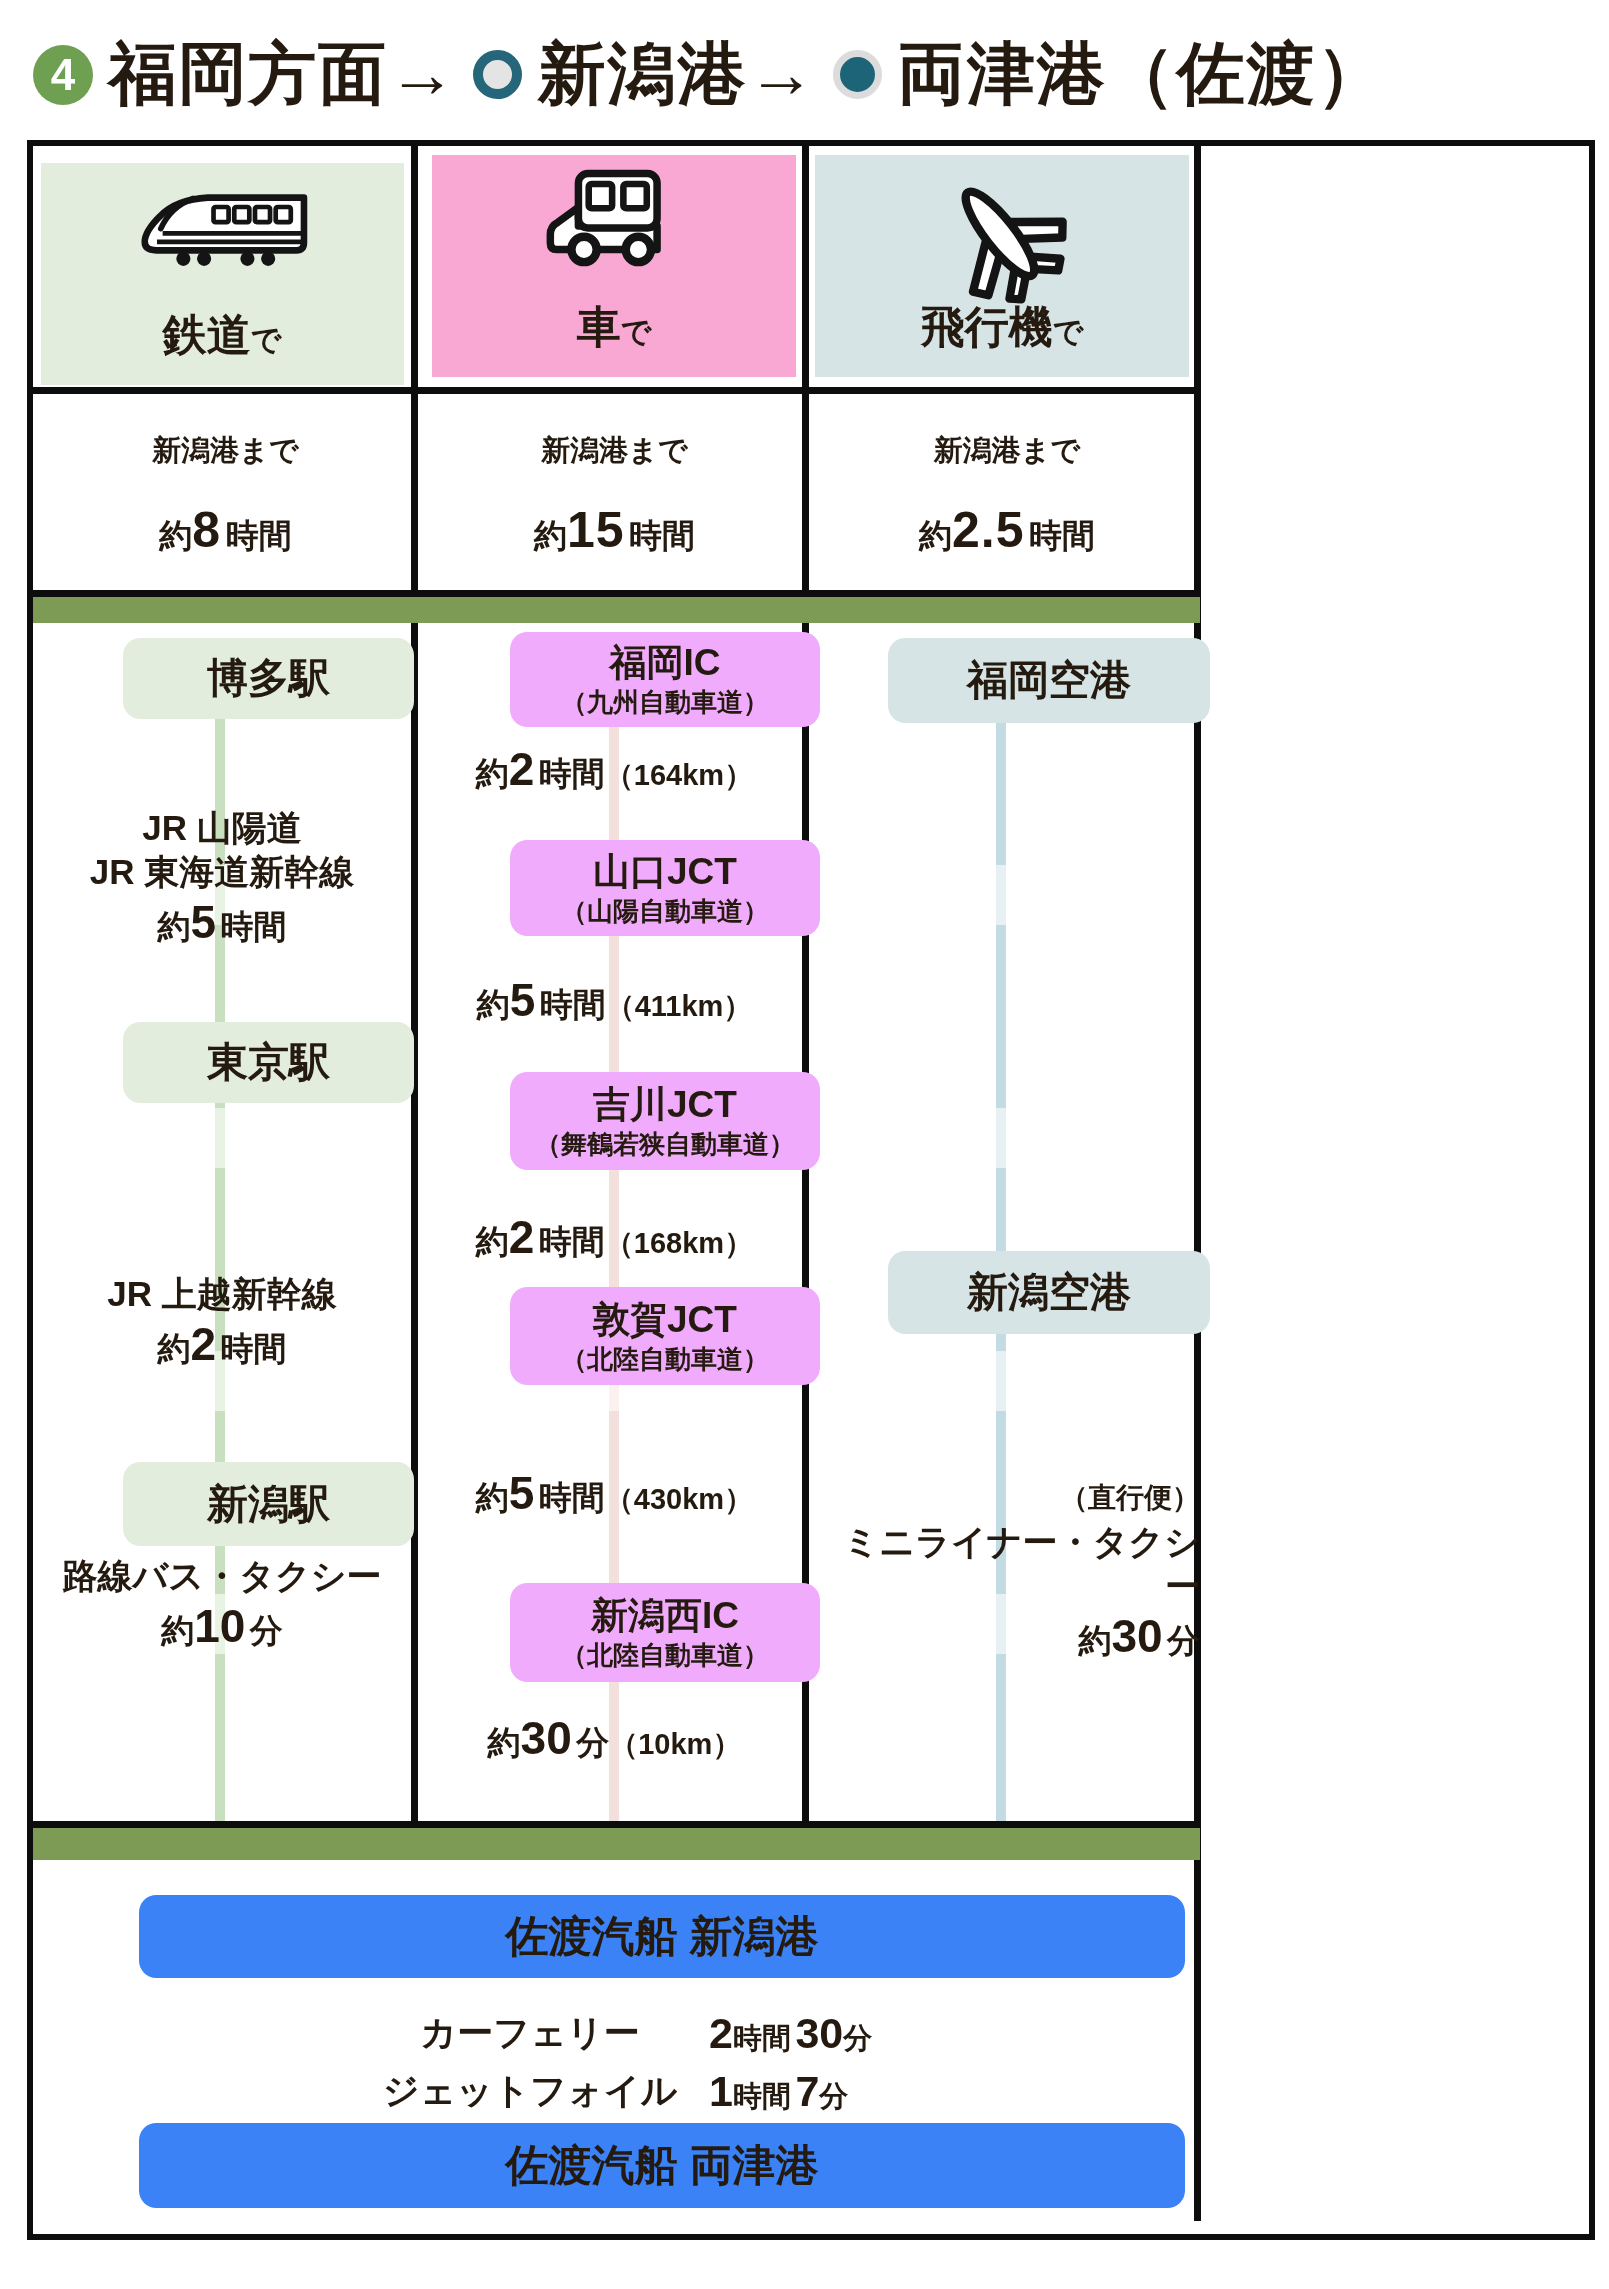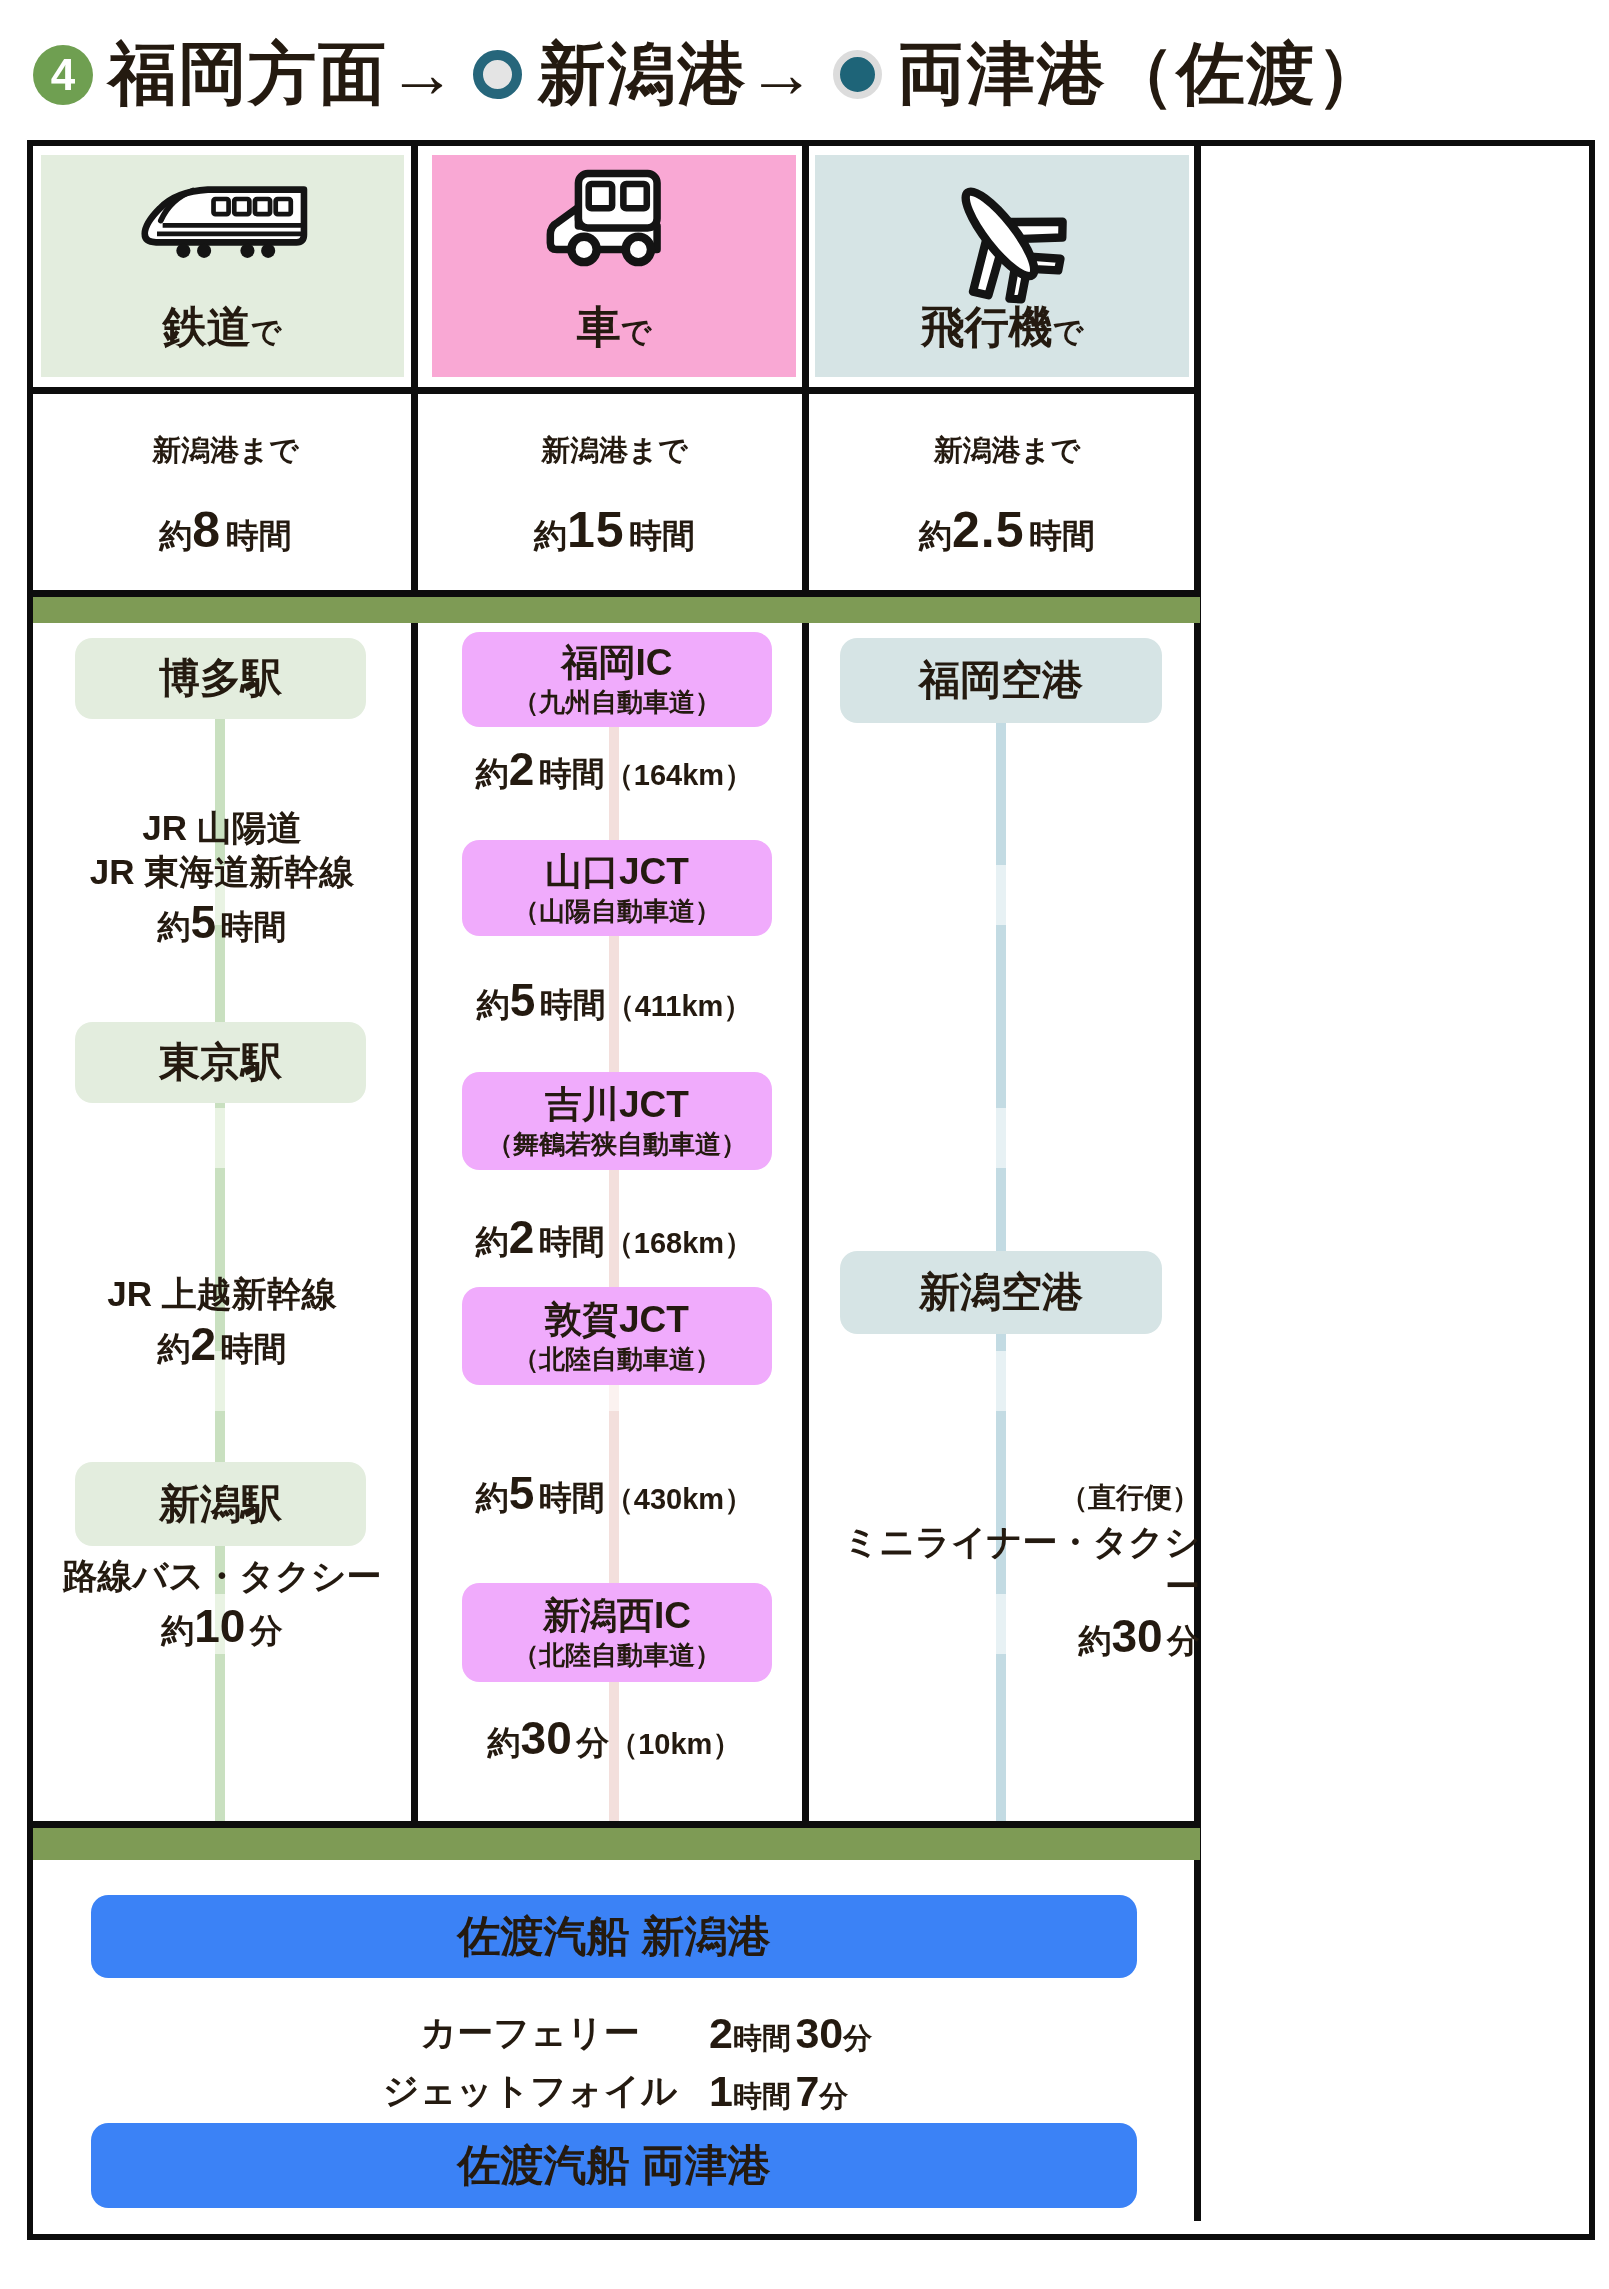--- a/index.html
+++ b/index.html
@@ -13,40 +13,40 @@
   .marker-open{width:29px;height:29px;border-radius:50%;background:#e4e4e4;border:10.6px solid #26667b;}
   .marker-filled{width:35px;height:35px;border-radius:50%;background:#1e6478;border:7.7px solid #dcdcdc;}
   
   .board{position:absolute;left:27px;top:140px;width:1556px;height:2088px;
          border:6.8px solid #0d0d0d;background:#fff;}
   .vline{position:absolute;width:6.8px;background:#0d0d0d;top:0;}
   .hline{position:absolute;height:6.8px;background:#0d0d0d;left:0;width:1167px;}
   .band{position:absolute;left:0;width:1167px;background:#7e9b55;}
   
   .hbox{position:absolute;top:8.7px;height:222px;}
-  .hbox.train{background:#e3edde;}
+  .hbox.train{background:#e3edde;margin-top:8px;}
   .hbox.car{background:#f9a8d4;}
   .hbox.plane{background:#d6e4e5;}
   .hicon{position:absolute;left:50%;transform:translateX(-50%);top:21px;}
   .hlabel{position:absolute;bottom:19.3px;width:100%;text-align:center;font-weight:800;}
   .hlabel .main{font-size:44px;}
   .hlabel .suf{font-size:30px;}
   
   .time{position:absolute;top:285px;text-align:center;font-weight:800;}
   .time .lead{font-size:29px;margin-bottom:30px;}
   .time .pfx,.time .unit{font-size:33px;}
   .time .val{font-size:50px;letter-spacing:1px;}
   
   .rline{position:absolute;top:536px;height:1139px;width:9.7px;z-index:1;}
   .rline.g{background:repeating-linear-gradient(to bottom,#c9e0c0 0 183px,#e9f3e3 183px 243px);}
   .rline.p{background:repeating-linear-gradient(to bottom,#f3dfdc 0 183px,#fbf2f0 183px 243px);}
   .rline.b{background:repeating-linear-gradient(to bottom,#c3dbe3 0 183px,#e7f1f4 183px 243px);}
   
   .stop{position:absolute;z-index:2;border-radius:17.4px;display:flex;flex-direction:column;
-        align-items:center;justify-content:center;text-align:left;font-weight:800;}
+        align-items:center;justify-content:center;text-align:left;font-weight:800;margin-left:48px;}
   .stop.green{background:#e3edde;}
   .stop.pink{background:#f0abfc;}
   .stop.teal{background:#d6e4e5;}
   .stop.lav{background:#3b82f6;}
   .stop .nm{font-size:41px;}
   .stop .nm2{font-size:37px;line-height:46px;}
   .stop .rd{font-size:26px;line-height:33px;}
   .stop .prt{font-size:43px;}
   
   .leg{position:absolute;z-index:2;text-align:center;font-weight:800;}

